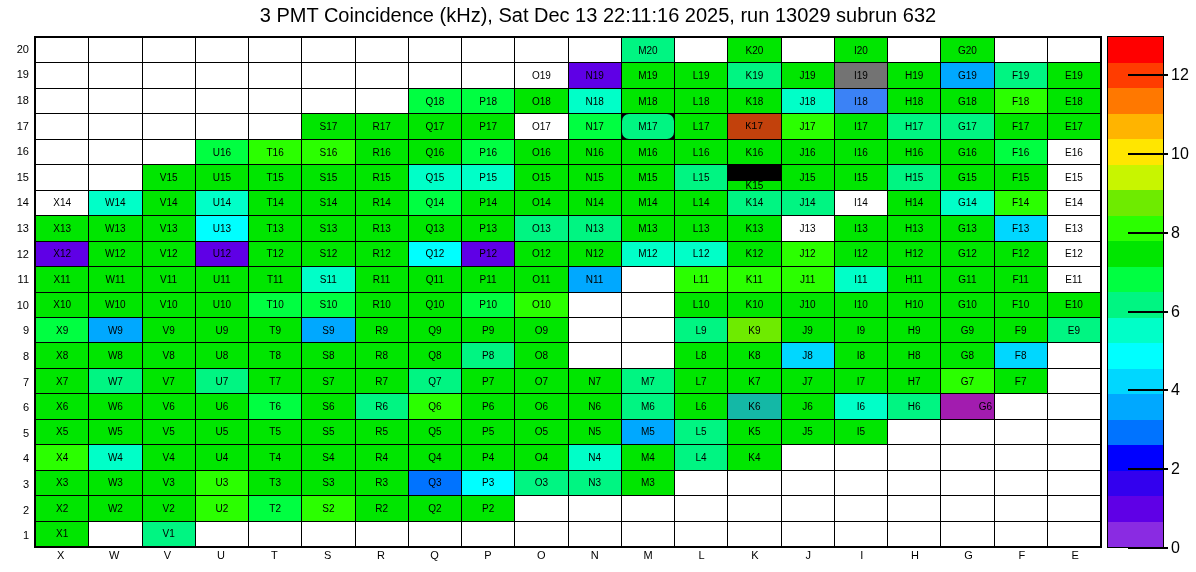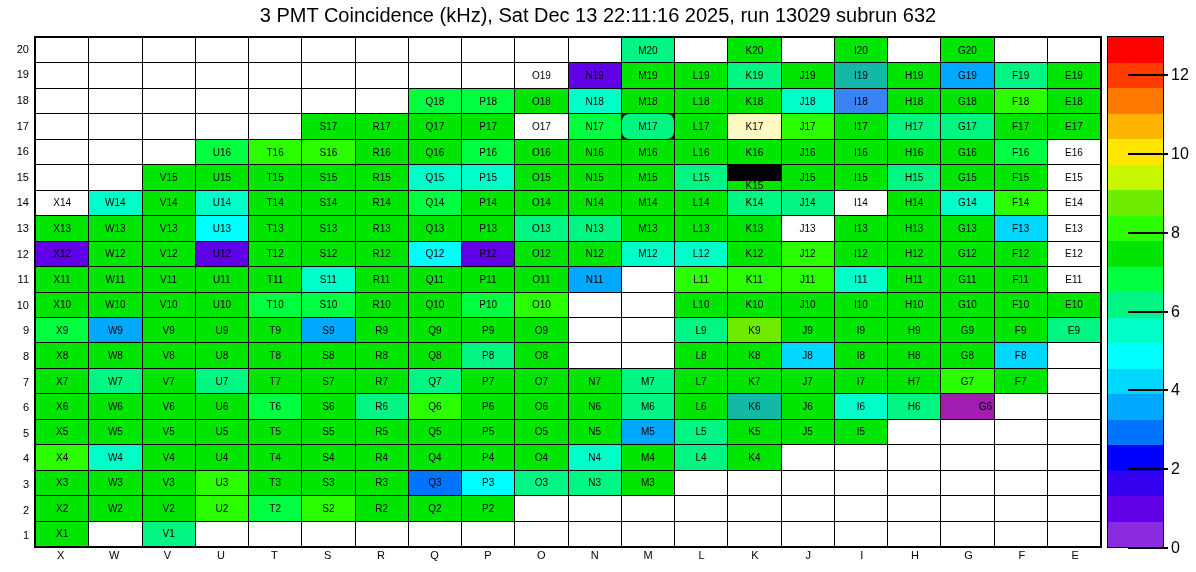--- a/index.html
+++ b/index.html
@@ -56,21 +56,21 @@
       <div class="cell"></div>
       <div class="cell"></div>
       <div class="cell"></div>
       <div class="cell"></div>
       <div class="cell" style="background: rgb(255, 255, 255);">O19</div>
       <div class="cell" style="background: rgb(95, 0, 230);">N19</div>
       <div class="cell" style="background: rgb(0, 230, 0);">M19</div>
       <div class="cell" style="background: rgb(0, 230, 0);">L19</div>
       <div class="cell" style="background: rgb(0, 245, 130);">K19</div>
       <div class="cell" style="background: rgb(0, 230, 0);">J19</div>
-      <div class="cell" style="background: #14b8a6;">I19</div>
+      <div class="cell" style="background: #737373;">I19</div>
       <div class="cell" style="background: rgb(0, 230, 0);">H19</div>
       <div class="cell" style="background: rgb(0, 168, 255);">G19</div>
       <div class="cell" style="background: rgb(0, 245, 130);">F19</div>
       <div class="cell" style="background: rgb(0, 230, 0);">E19</div>
       <div class="cell"></div>
       <div class="cell"></div>
       <div class="cell"></div>
       <div class="cell"></div>
       <div class="cell"></div>
       <div class="cell"></div>
@@ -94,21 +94,21 @@
       <div class="cell"></div>
       <div class="cell"></div>
       <div class="cell" style="background: rgb(0, 230, 0);">S17</div>
       <div class="cell" style="background: rgb(0, 230, 0);">R17</div>
       <div class="cell" style="background: rgb(0, 230, 0);">Q17</div>
       <div class="cell" style="background: rgb(0, 230, 0);">P17</div>
       <div class="cell" style="background: rgb(255, 255, 255);">O17</div>
       <div class="cell" style="background: rgb(0, 255, 65);">N17</div>
       <div class="cell" style="background: rgb(0, 245, 130); border-radius: 7px;">M17</div>
       <div class="cell" style="background: rgb(0, 230, 0);">L17</div>
-      <div class="cell" style="background: #fef9c3;">K17</div>
+      <div class="cell" style="background: #c2410c; font-family: Liberation Mono, monospace;">K17</div>
       <div class="cell" style="background: rgb(43, 255, 0);">J17</div>
       <div class="cell" style="background: rgb(0, 230, 0);">I17</div>
       <div class="cell" style="background: rgb(0, 245, 130);">H17</div>
       <div class="cell" style="background: rgb(0, 245, 130);">G17</div>
       <div class="cell" style="background: rgb(0, 230, 0);">F17</div>
       <div class="cell" style="background: rgb(0, 230, 0);">E17</div>
       <div class="cell"></div>
       <div class="cell"></div>
       <div class="cell"></div>
       <div class="cell" style="background: rgb(0, 255, 65);">U16</div>

